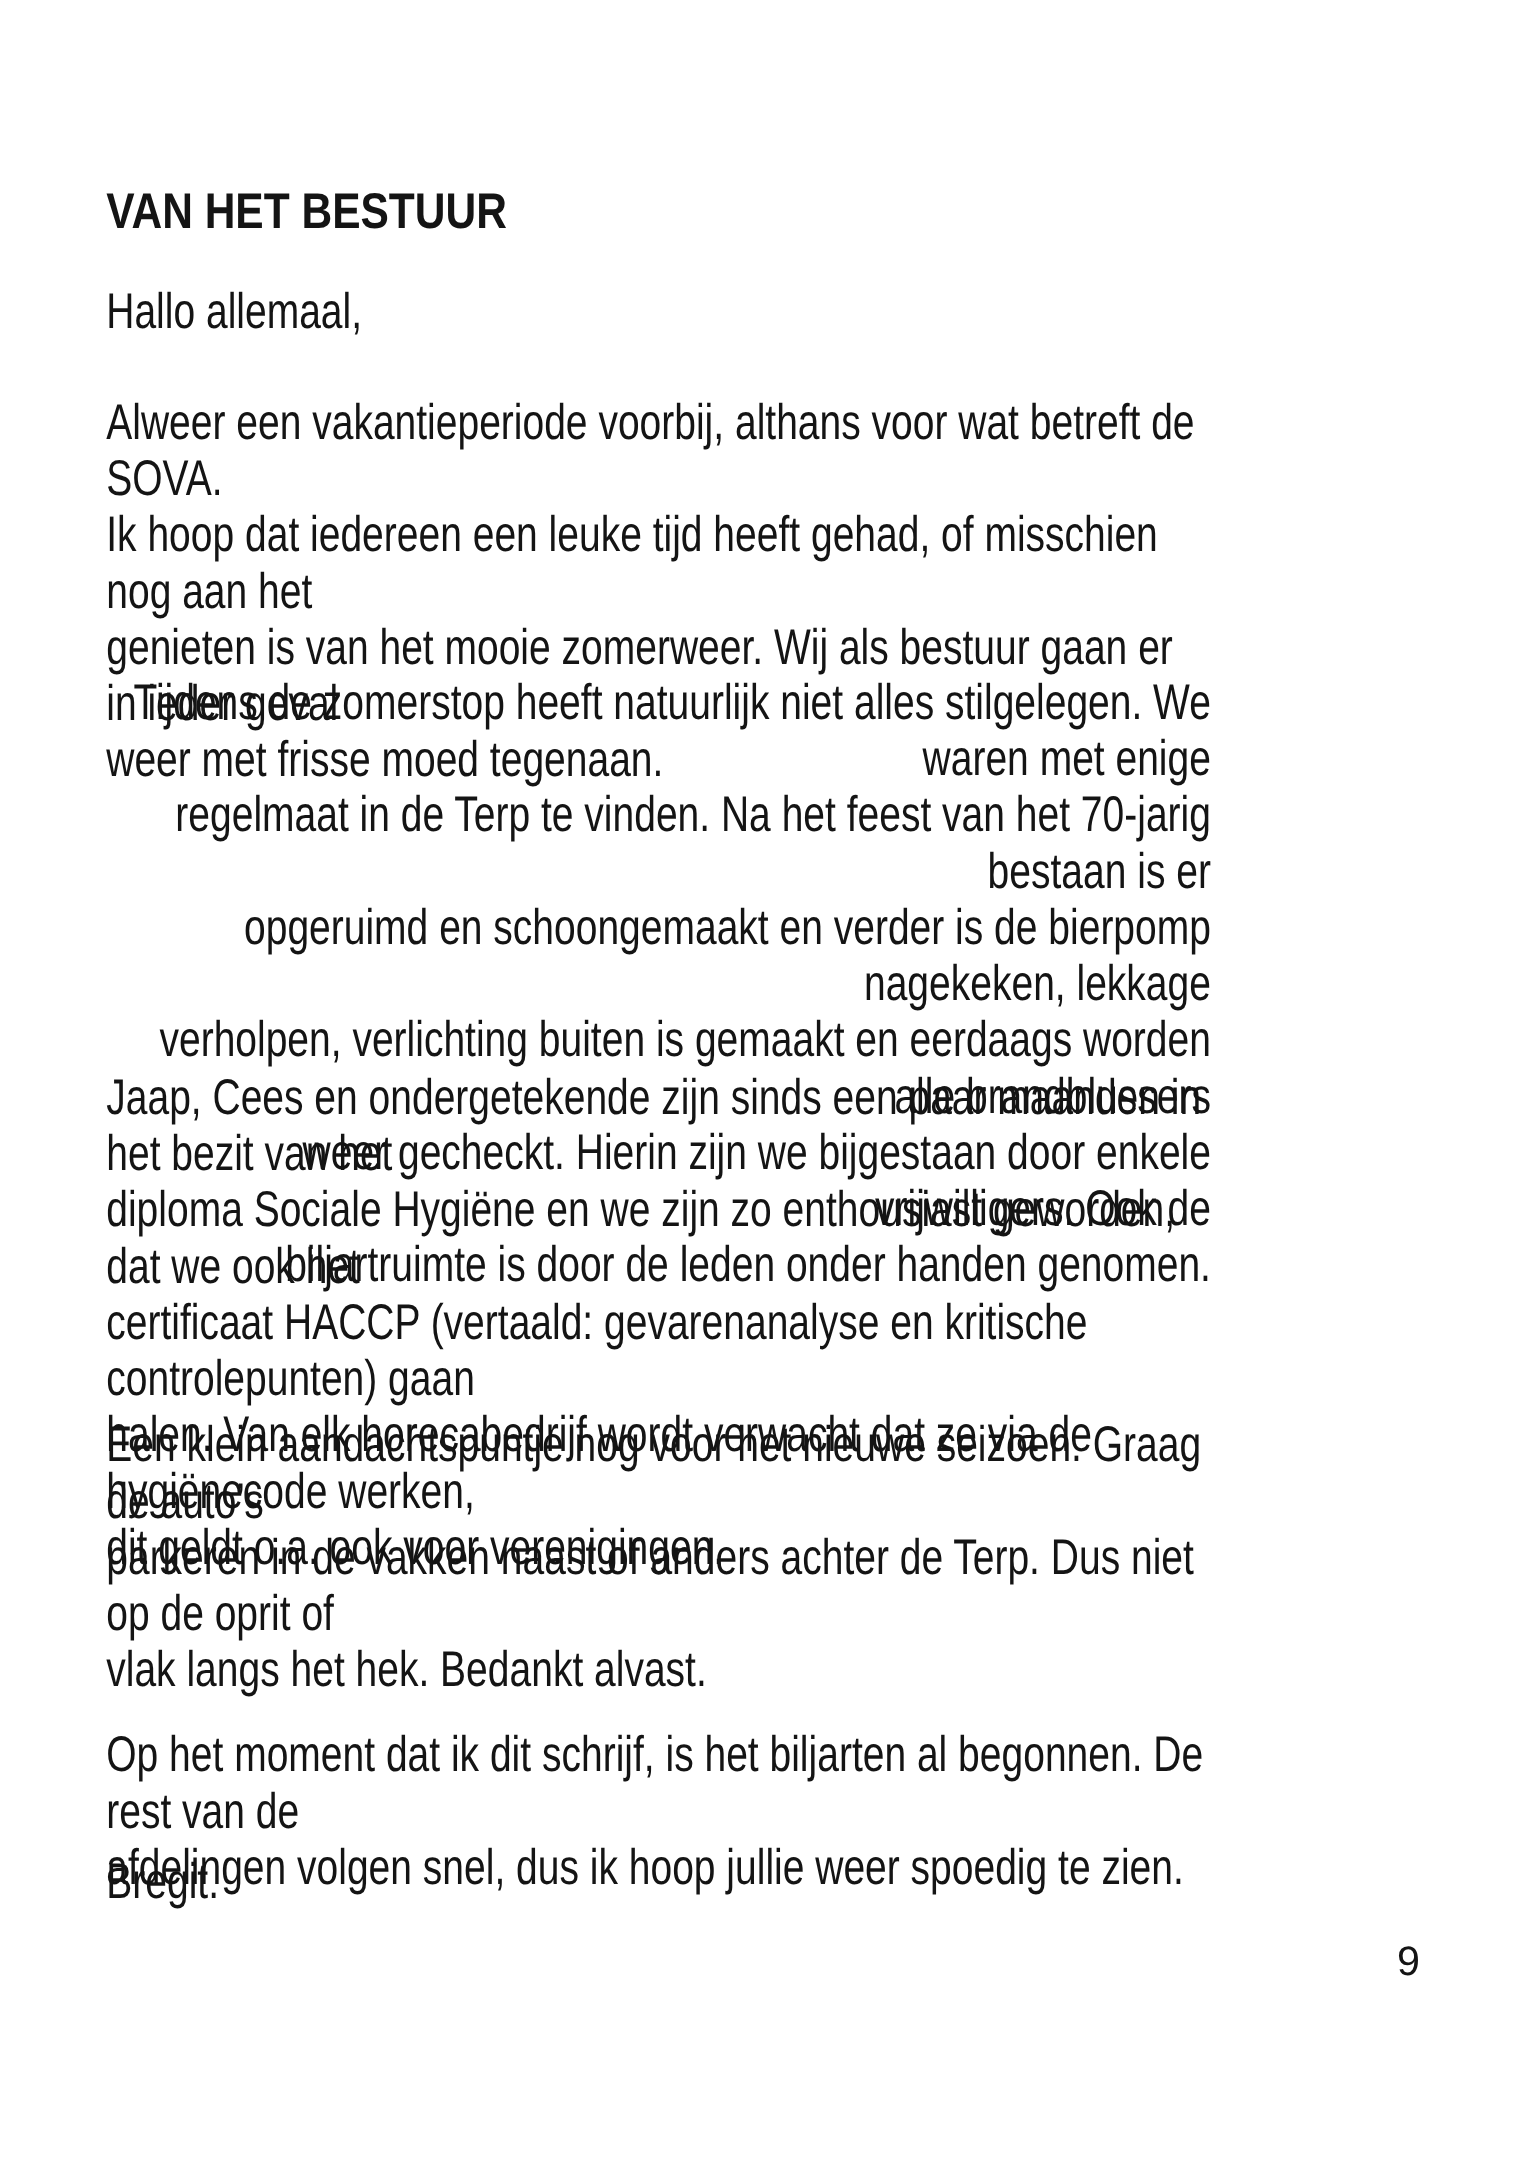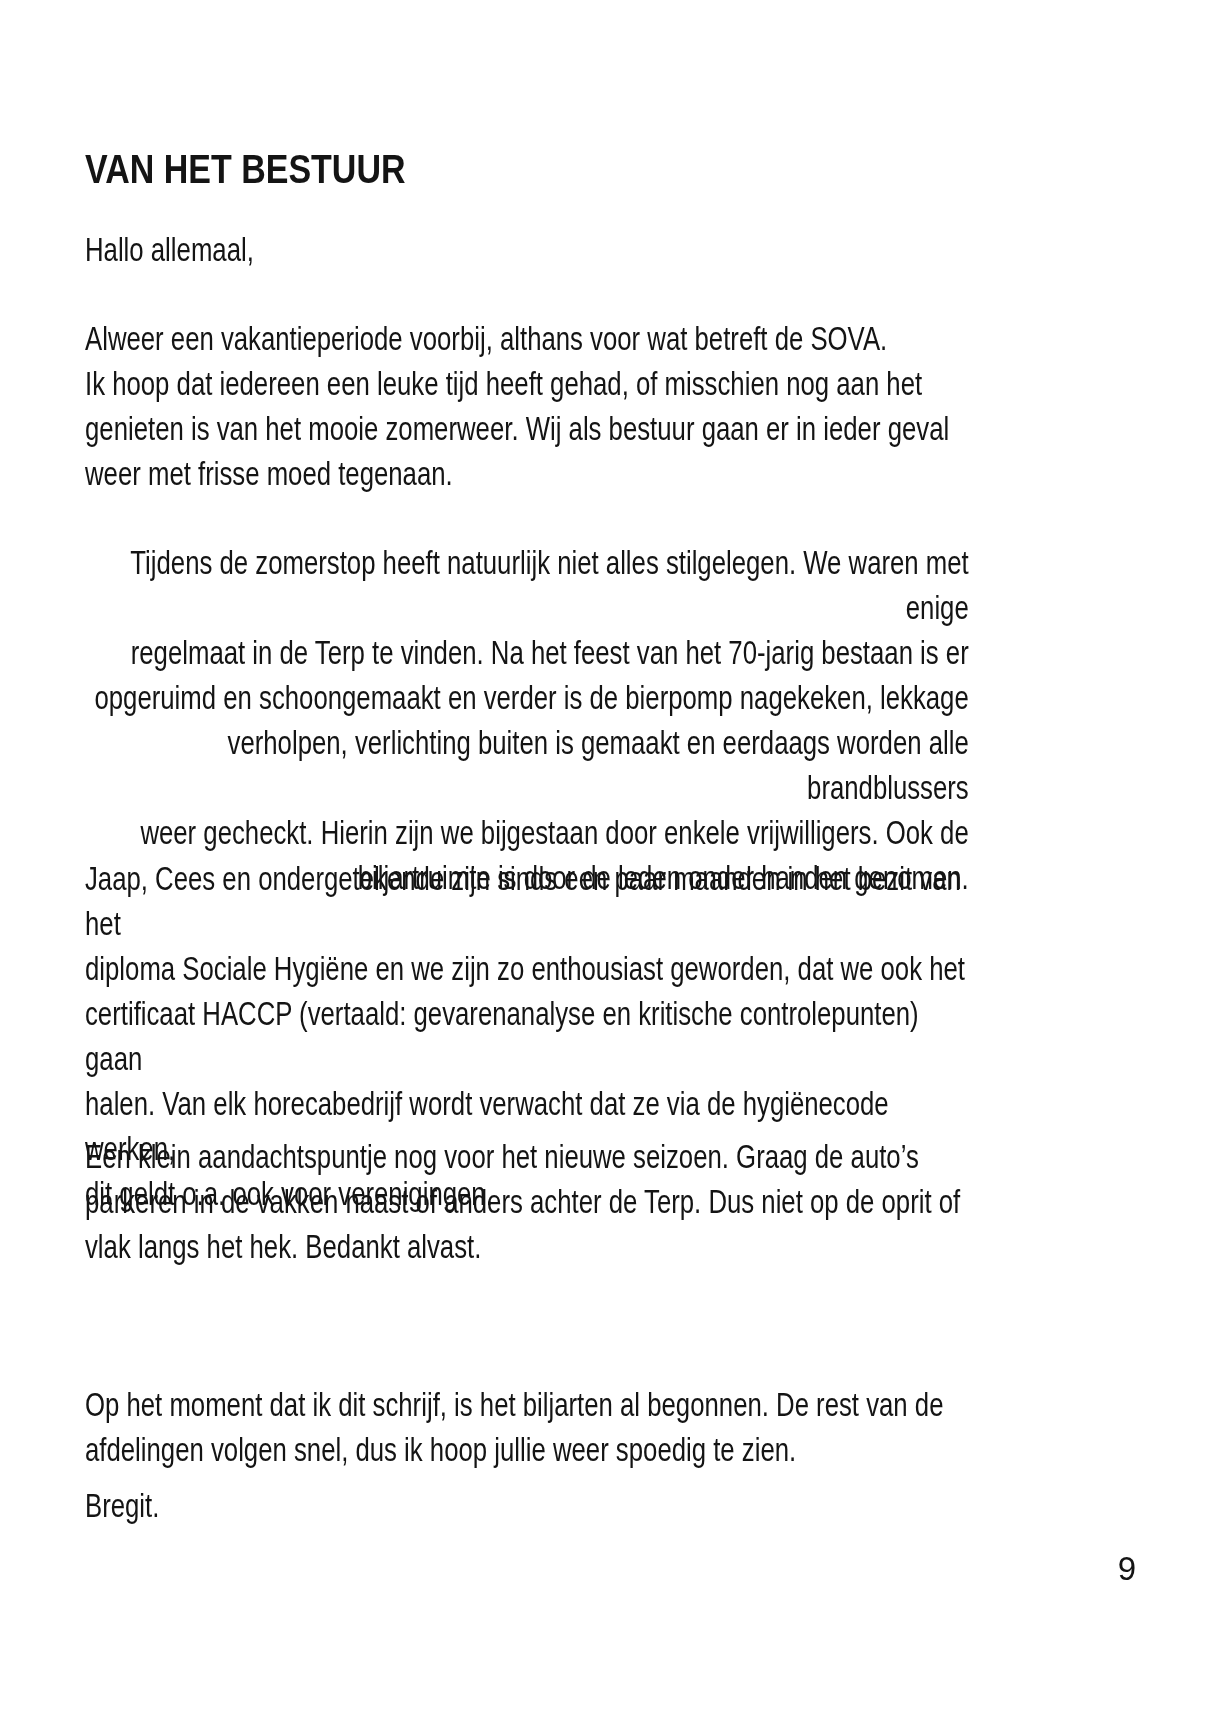--- a/index.html
+++ b/index.html
@@ -13,21 +13,21 @@
     width: 1218px;
     height: 1728px;
     background: #ffffff;
     font-family: "Liberation Sans", sans-serif;
     color: #141414;
     overflow: hidden;
   }
   .txt {
     position: absolute;
     left: 85px;
-    font-size: 33px;
+    font-size: 40px;
     line-height: 45px;
     font-weight: 400;
     letter-spacing: 0;
   }
   
   .cond {
     display: inline-block;
     transform: scaleX(0.78);
     transform-origin: left top;
     white-space: pre-line;

